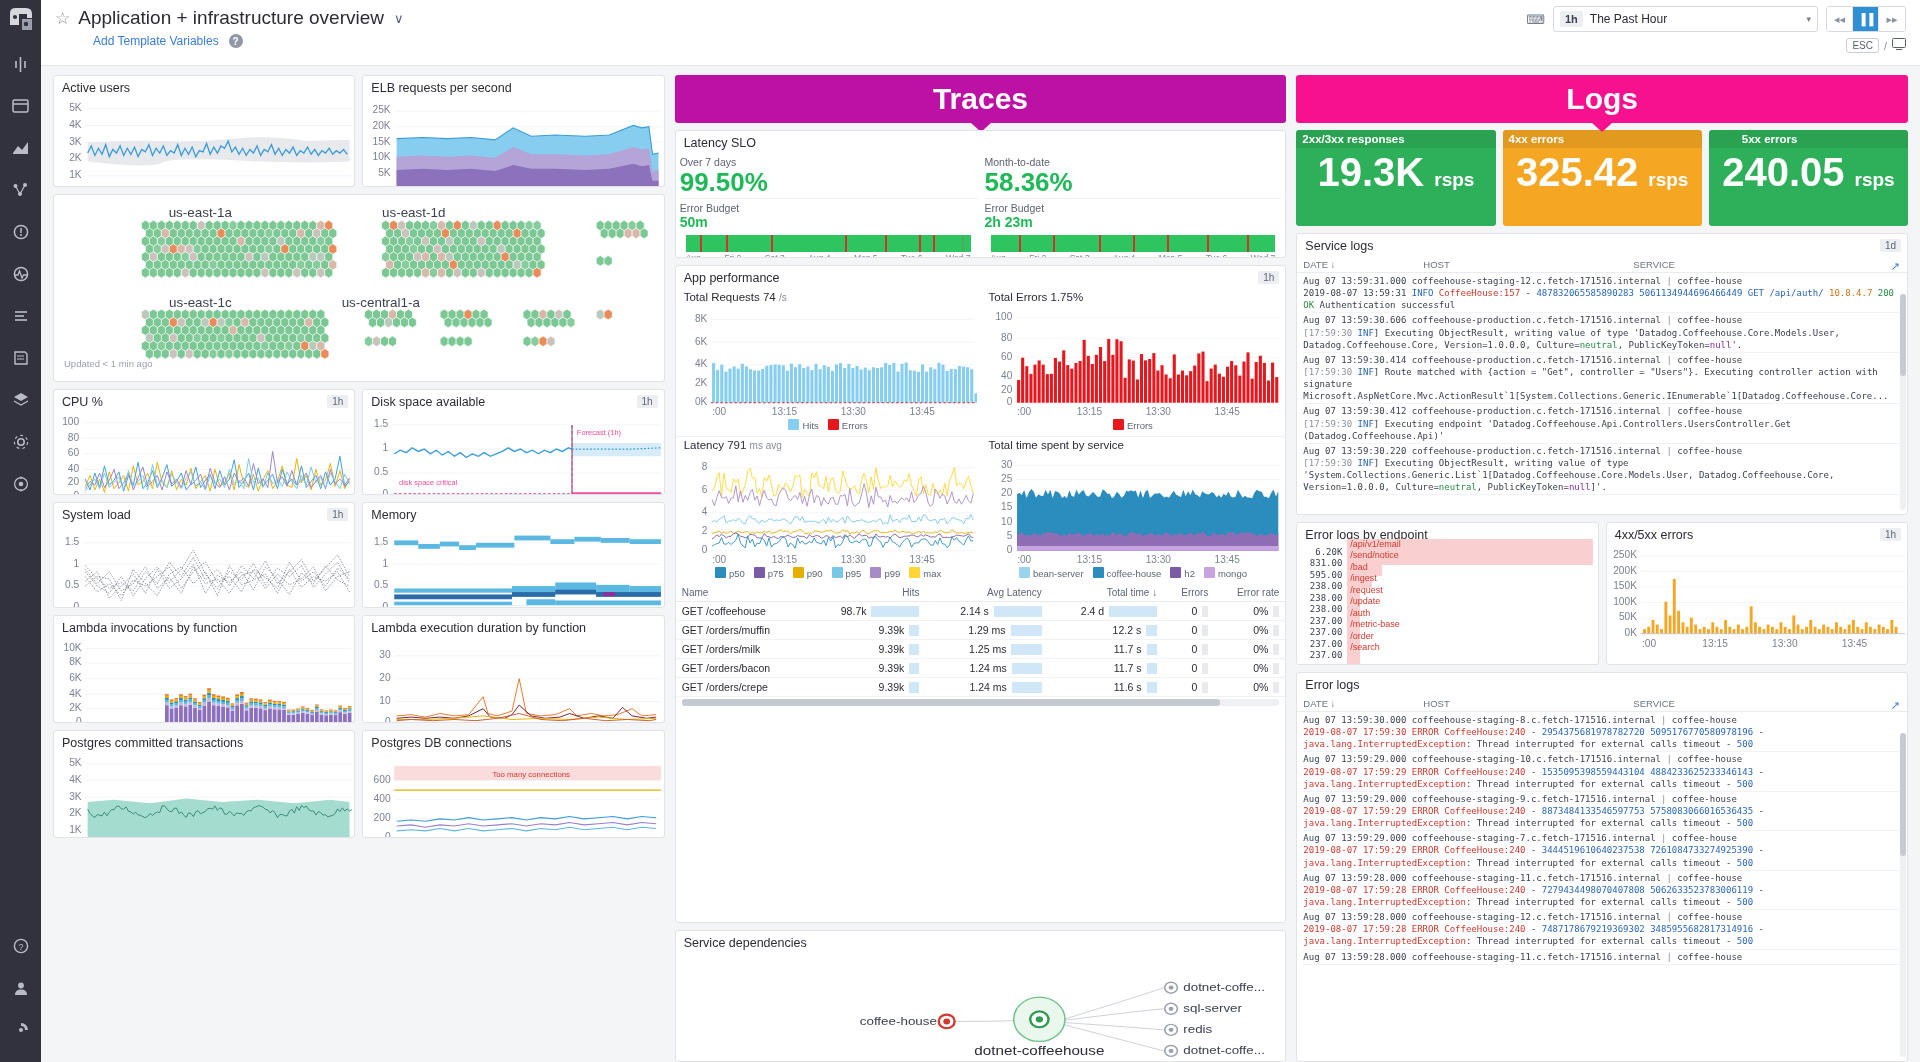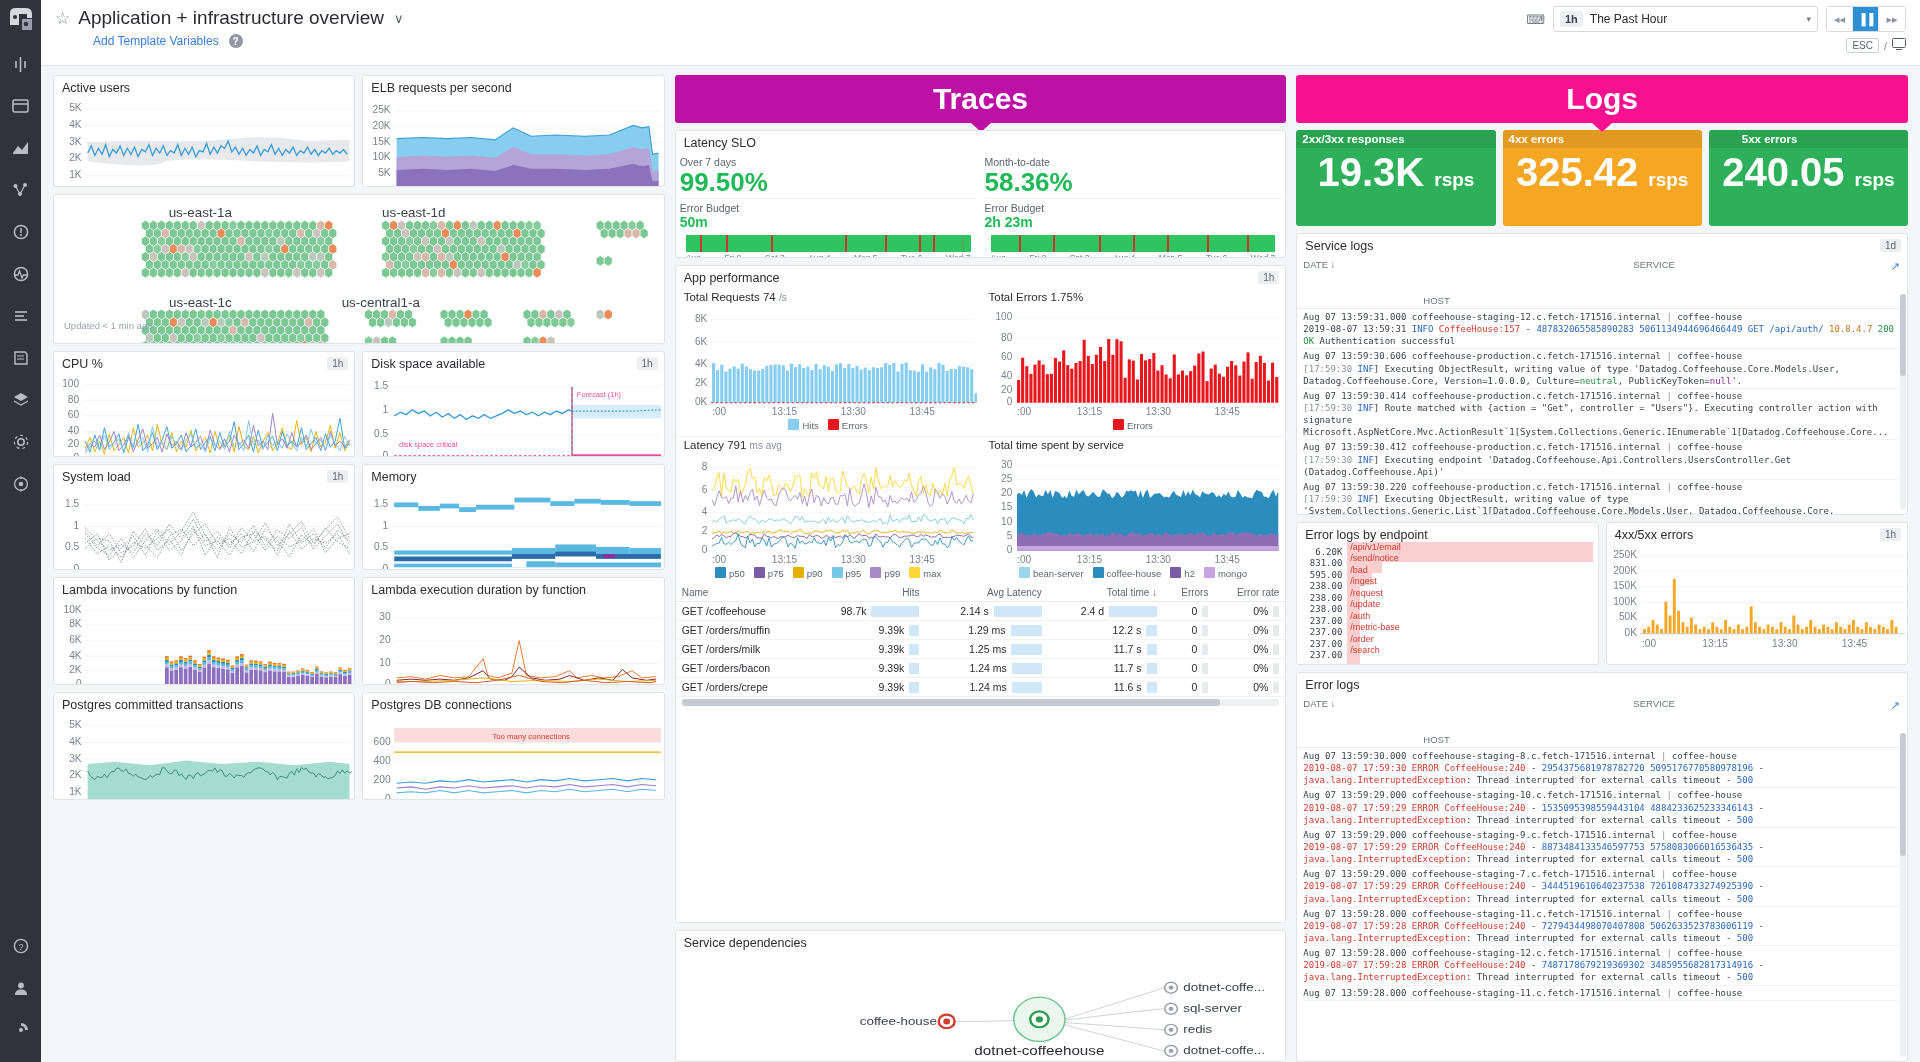--- a/index.html
+++ b/index.html
@@ -106,37 +106,37 @@
   table.tt td { padding: 3px 6px; border-bottom: 1px solid #f1f2f5; color: #2b2b36; text-align: right; white-space: nowrap; }
   .minibar { display: inline-block; height: 11px; background: #cfe7f7; vertical-align: -2px; margin-left: 5px; }
   
   .kpi { border-radius: 3px; overflow: hidden; color: #fff; flex: 1 1 0; min-width: 0; }
   .kpi-t { font-size: 11.5px; padding: 3px 6px; font-weight: bold; }
   .kpi-v { display: flex; align-items: baseline; justify-content: center; padding: 4px 4px 10px; }
   .kpi-n { font-size: 40px; font-weight: bold; line-height: 1; }
   .kpi-u { font-size: 19px; font-weight: bold; margin-left: 10px; }
   .logs-hd { display: flex; font-size: 9.5px; color: #6d7384; border-bottom: 1px solid #e9ebef; padding: 2px 6px; }
   .logs-hd div:nth-child(1) { width: 120px; }
-  .logs-hd div:nth-child(2) { width: 210px; margin-top: 36px; }
+  .logs-hd div:nth-child(2) { width: 210px; }
   .log-rows { font-family: "DejaVu Sans Mono", monospace; font-size: 9px; line-height: 1.35; padding: 1px 6px; }
   .log-rows .r1 { color: #3c4150; white-space: nowrap; overflow: hidden; }
   .log-rows .r2 { color: #3c4150; }
   .tok-date { color: #3c4150; }
   .tok-host { color: #3c4150; }
   .tok-red { color: #cf3a2e; }
   .tok-green { color: #2a8c45; }
   .tok-blue { color: #2a67b8; }
   .tok-purple { color: #8a2f9b; }
   .tok-orange { color: #c9721a; }
   .tok-gray { color: #8b909e; }
   .ext-ico { position: absolute; right: 7px; font-size: 11px; color: #3a7dd9; }
   
   .tl-row { display: flex; align-items: center; font-size: 9.5px; padding: 0 5px; height: 11.5px; }
   .tl-v { width: 40px; text-align: right; color: #3c4150; margin-right: 5px; font-family: "DejaVu Sans Mono", monospace; font-size: 9px;}
-  .tl-bar { position: relative; flex: 1; height: 20px; }
+  .tl-bar { position: relative; flex: 1; height: 26px; }
   .tl-bar i { position: absolute; left: 0; top: 0; bottom: 0; background: #f9cfcf; }
   .tl-bar span { position: absolute; left: 3px; top: 0; color: #cf3a2e; font-size: 9px; line-height: 10px; }
   .scrollbar-v { position: absolute; right: 1px; top: 60px; bottom: 4px; width: 6px; background: #eef0f3; border-radius: 3px; }
   .scrollbar-v i { position: absolute; left: 0; right: 0; top: 0; height: 38%; background: #c6cad3; border-radius: 3px; }
   .scrollbar-h { height: 7px; background: #eef0f3; border-radius: 3px; margin: 2px 6px 3px; position: relative; }
   .scrollbar-h i { position: absolute; left: 0; top: 0; bottom: 0; width: 90%; background: #c6cad3; border-radius: 3px; }
   
   .dep { height: 118px; position: relative; }
   .dep-lbl { font-size: 11px; fill: #3c4150; }
   .dep-main { font-size: 12.5px; fill: #2b2b36; }
@@ -347,21 +347,21 @@
               <g class="ax" text-anchor="middle">
                   <text x="33" y="86">:00</text>
                   <text x="88" y="86">13:15</text>
                   <text x="146" y="86">13:30</text>
                   <text x="204" y="86">13:45</text>
                 </g>
             </svg>
           </div>
         </div>
 
-        <div class="w" style="height:150px">
+        <div class="w" style="height:188px">
           <svg class="plot" viewBox="0 0 500 150" preserveAspectRatio="none">
             <defs>
               <g id="hx">
                   <polygon points="0,-4.6 4,-2.3 4,2.3 0,4.6 -4,2.3 -4,-2.3" stroke="#ffffff" stroke-width="0.6"></polygon>
                 </g>
             </defs>
             <text x="120" y="18" class="dep-lbl" text-anchor="middle" font-size="11" fill="#2b2b36">us-east-1a</text>
             <text x="295" y="18" class="dep-lbl" text-anchor="middle" font-size="11" fill="#2b2b36">us-east-1d</text>
             <text x="120" y="92" class="dep-lbl" text-anchor="middle" font-size="11" fill="#2b2b36">us-east-1c</text>
             <text x="268" y="92" class="dep-lbl" text-anchor="middle" font-size="8.5" fill="#3c4150">us-central1-a</text>

